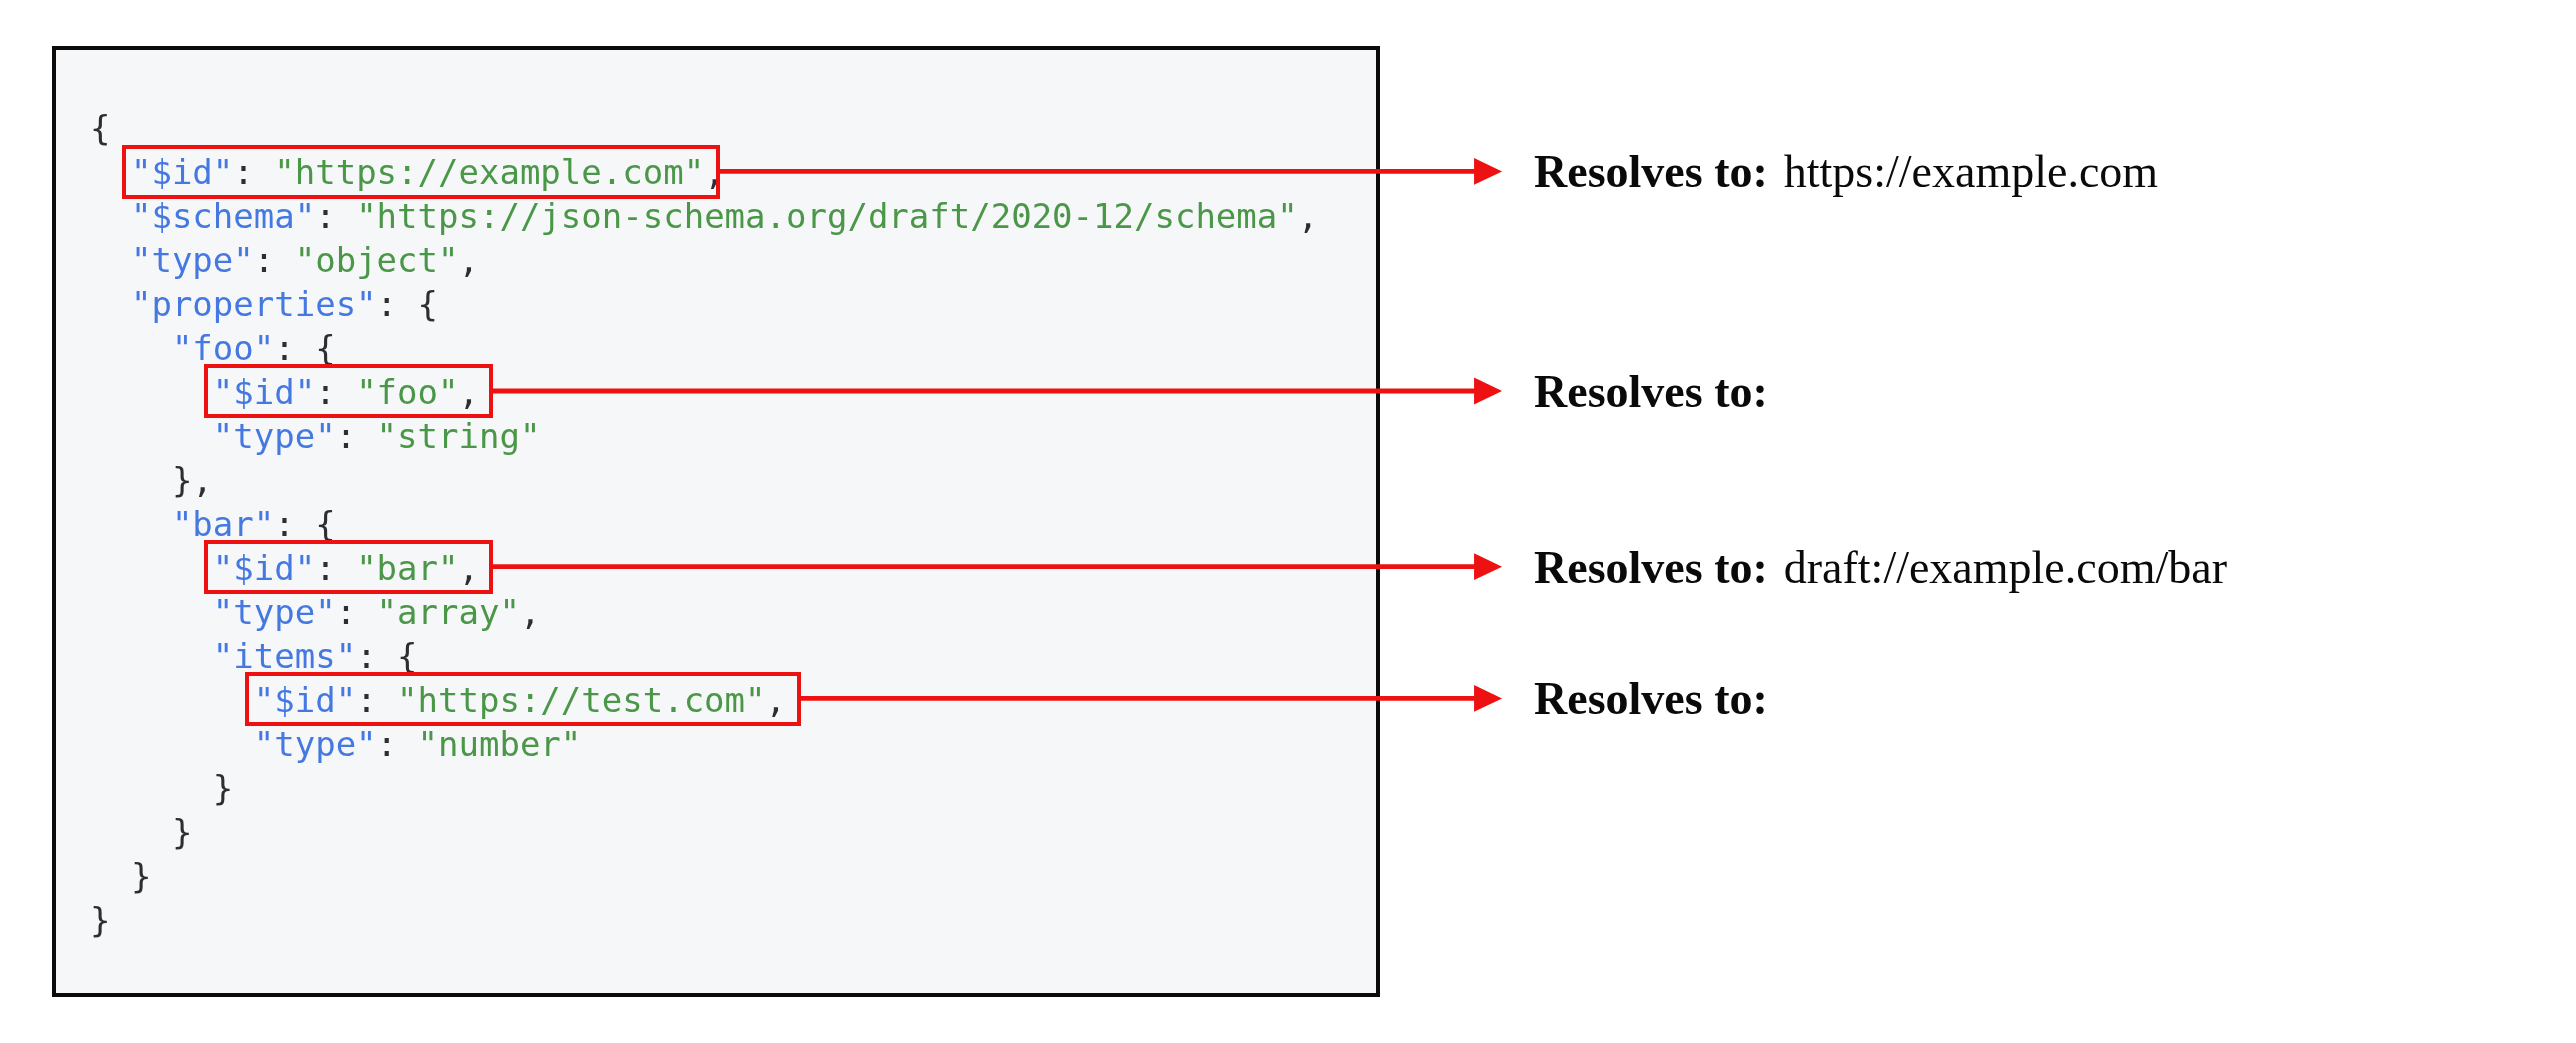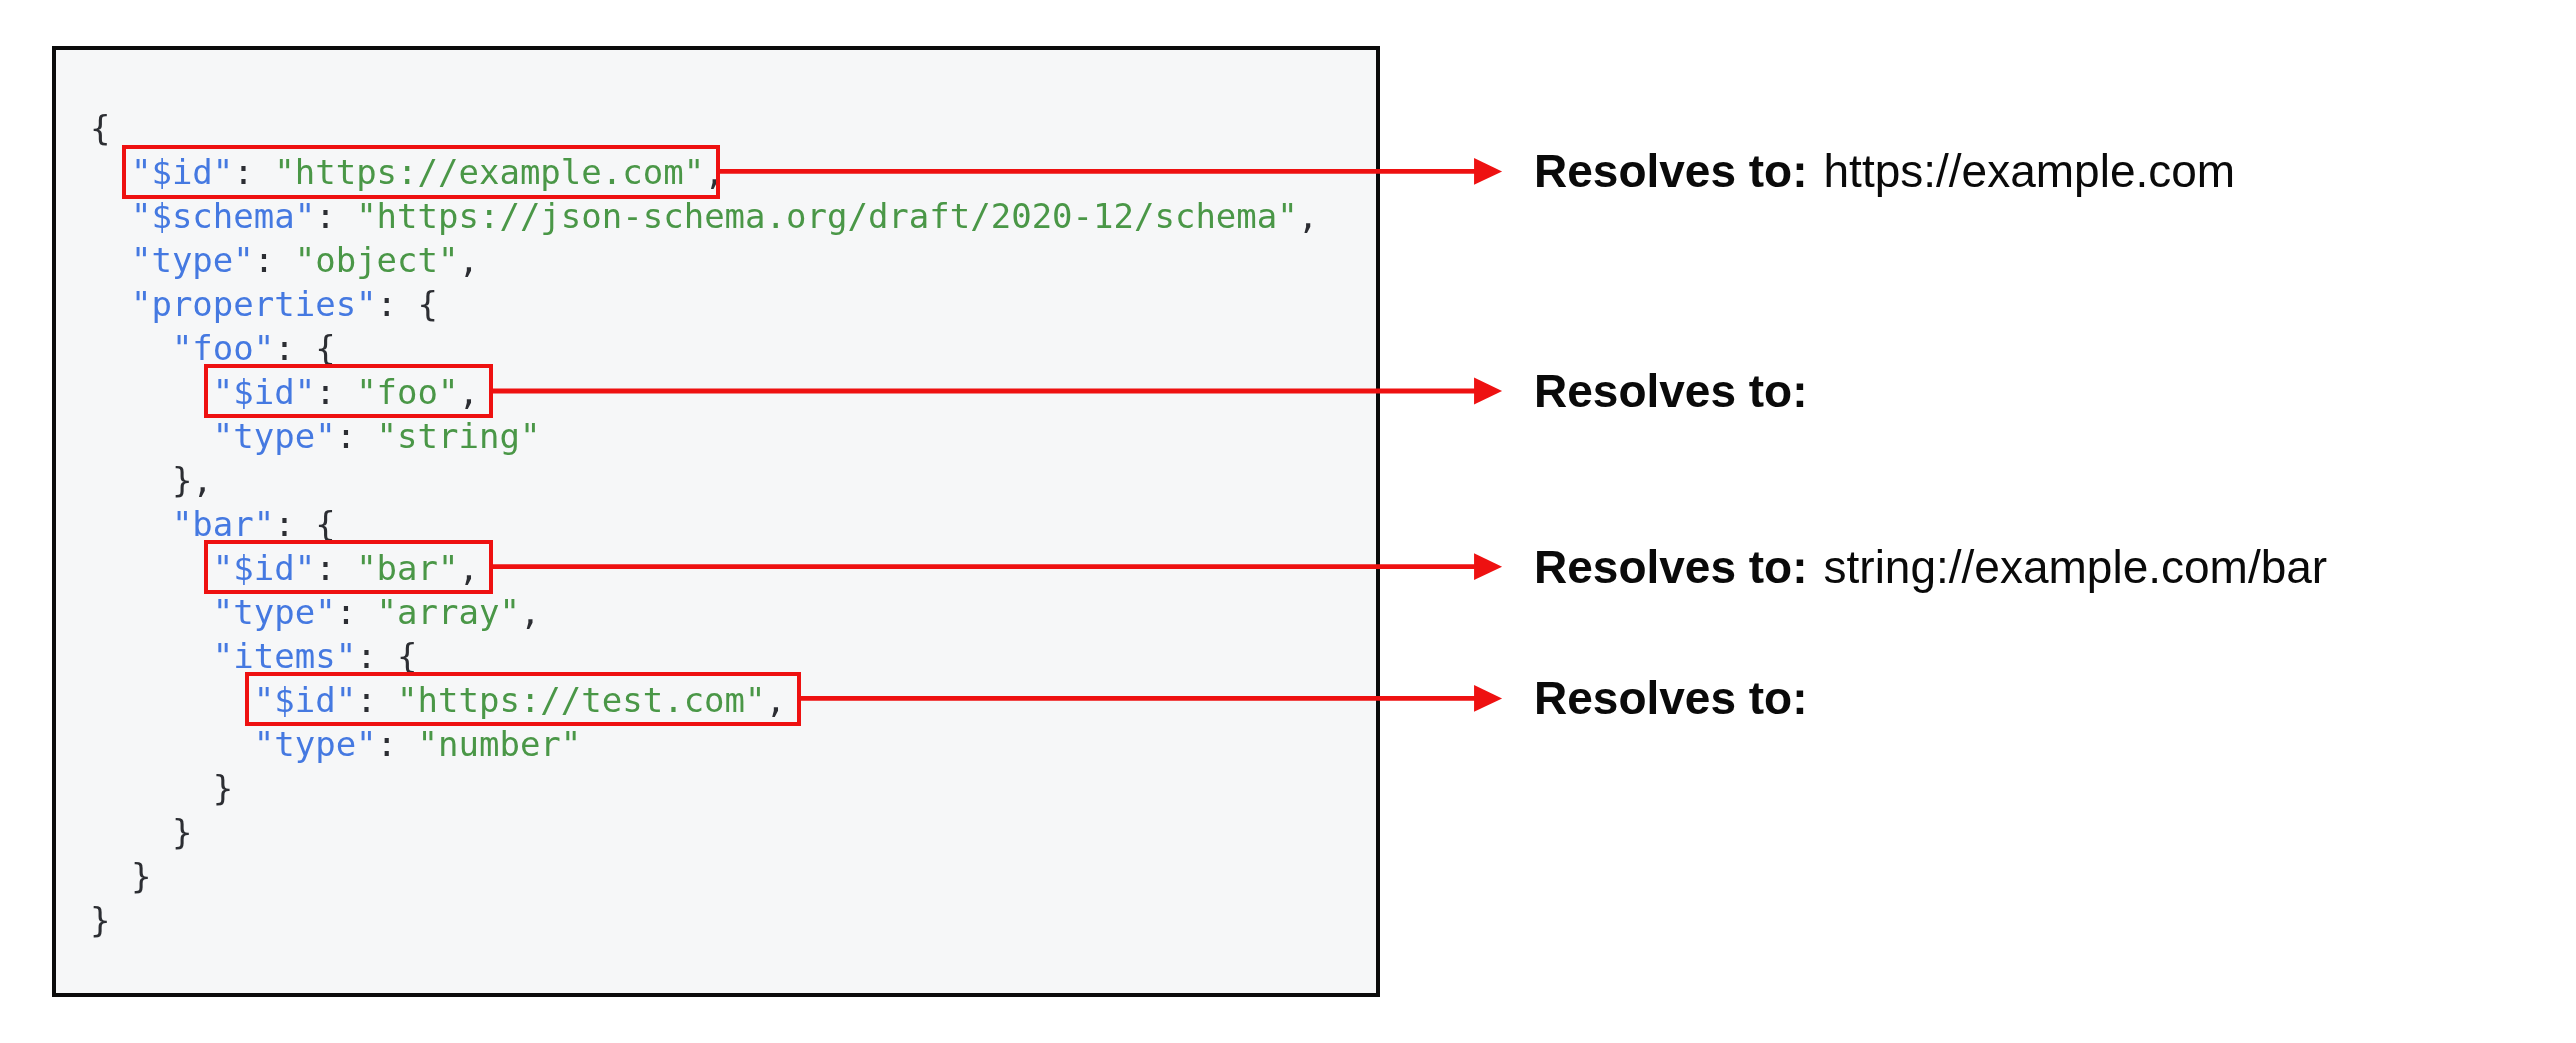--- a/index.html
+++ b/index.html
@@ -58,27 +58,27 @@
   .ann-row{
     position:absolute;
     left:1534px;
     height:59px;
     display:flex;
     align-items:baseline;
     white-space:nowrap;
     line-height:59px;
   }
   .ann-label{
-    font-family:Liberation Sans, sans-serif;
+    font-family:Liberation Serif, serif;
     font-weight:bold;
     font-size:46px;
     color:var(--ink);
   }
   .ann-url{
-    font-family:Liberation Sans, sans-serif;
+    font-family:Liberation Serif, serif;
     font-size:46px;
     color:var(--ink);
     margin-left:16px;
   }
 </style>
 </head>
 <body>
 
 <div id="stage">
 
@@ -103,20 +103,20 @@
 
   <div class="ann-row" id="ann-0" style="top: 142px;">
     <span class="ann-label">Resolves to:</span>
     <span class="ann-url">https://example.com</span>
   </div>
   <div class="ann-row" id="ann-1" style="top: 362px;">
     <span class="ann-label">Resolves to:</span>
   </div>
   <div class="ann-row" id="ann-2" style="top: 538px;">
     <span class="ann-label">Resolves to:</span>
-    <span class="ann-url">string://example.com/bar</span>
+    <span class="ann-url">draft://example.com/bar</span>
   </div>
   <div class="ann-row" id="ann-3" style="top: 669px;">
     <span class="ann-label">Resolves to:</span>
   </div>
 
 </div>
 
 
 </body></html>

